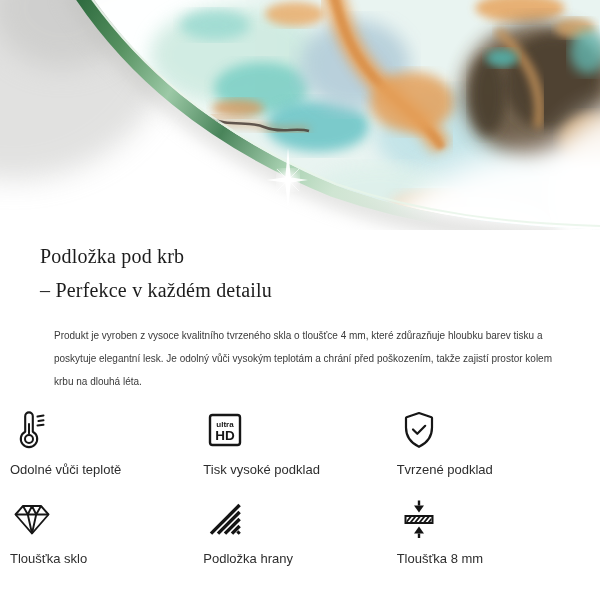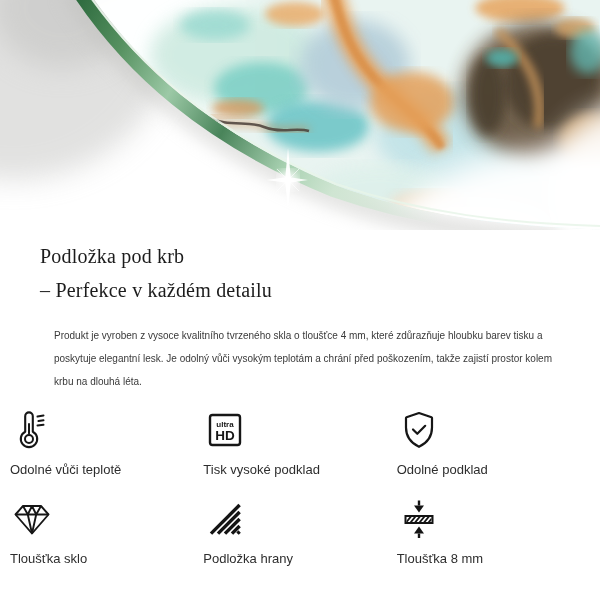--- a/index.html
+++ b/index.html
@@ -163,21 +163,21 @@
     <div class="lbl">Tisk vysoké podklad</div>
   </div>
 
   <div class="feature">
     <div class="ic">
       <svg viewBox="0 0 44 44" fill="none">
         <path d="M22,5 L34.5,9.2 C34.8,9.3 35,9.6 35,9.9 L35,19.5 C35,28.6 29.6,35.2 22,38.8 C14.4,35.2 9,28.6 9,19.5 L9,9.9 C9,9.6 9.2,9.3 9.5,9.2 Z" stroke="#161616" stroke-width="2.2" stroke-linejoin="round"></path>
         <path d="M16,21.5 L20.3,25.8 L28.2,17.8" stroke="#161616" stroke-width="2.2" stroke-linecap="round" stroke-linejoin="round"></path>
       </svg>
     </div>
-    <div class="lbl">Odolné podklad</div>
+    <div class="lbl">Tvrzené podklad</div>
   </div>
 
   <div class="feature">
     <div class="ic">
       <svg viewBox="0 0 44 44" fill="none" stroke="#161616" stroke-width="1.9" stroke-linejoin="round">
         <path d="M13,9 L31,9 L38.5,17.5 L22,36.5 L5.5,17.5 Z"></path>
         <path d="M5.5,17.5 L38.5,17.5"></path>
         <path d="M13,9 L17.8,17.5 L22,36.5 M22,9 L17.8,17.5 M22,9 L26.2,17.5 M31,9 L26.2,17.5 L22,36.5"></path>
       </svg>
     </div>

